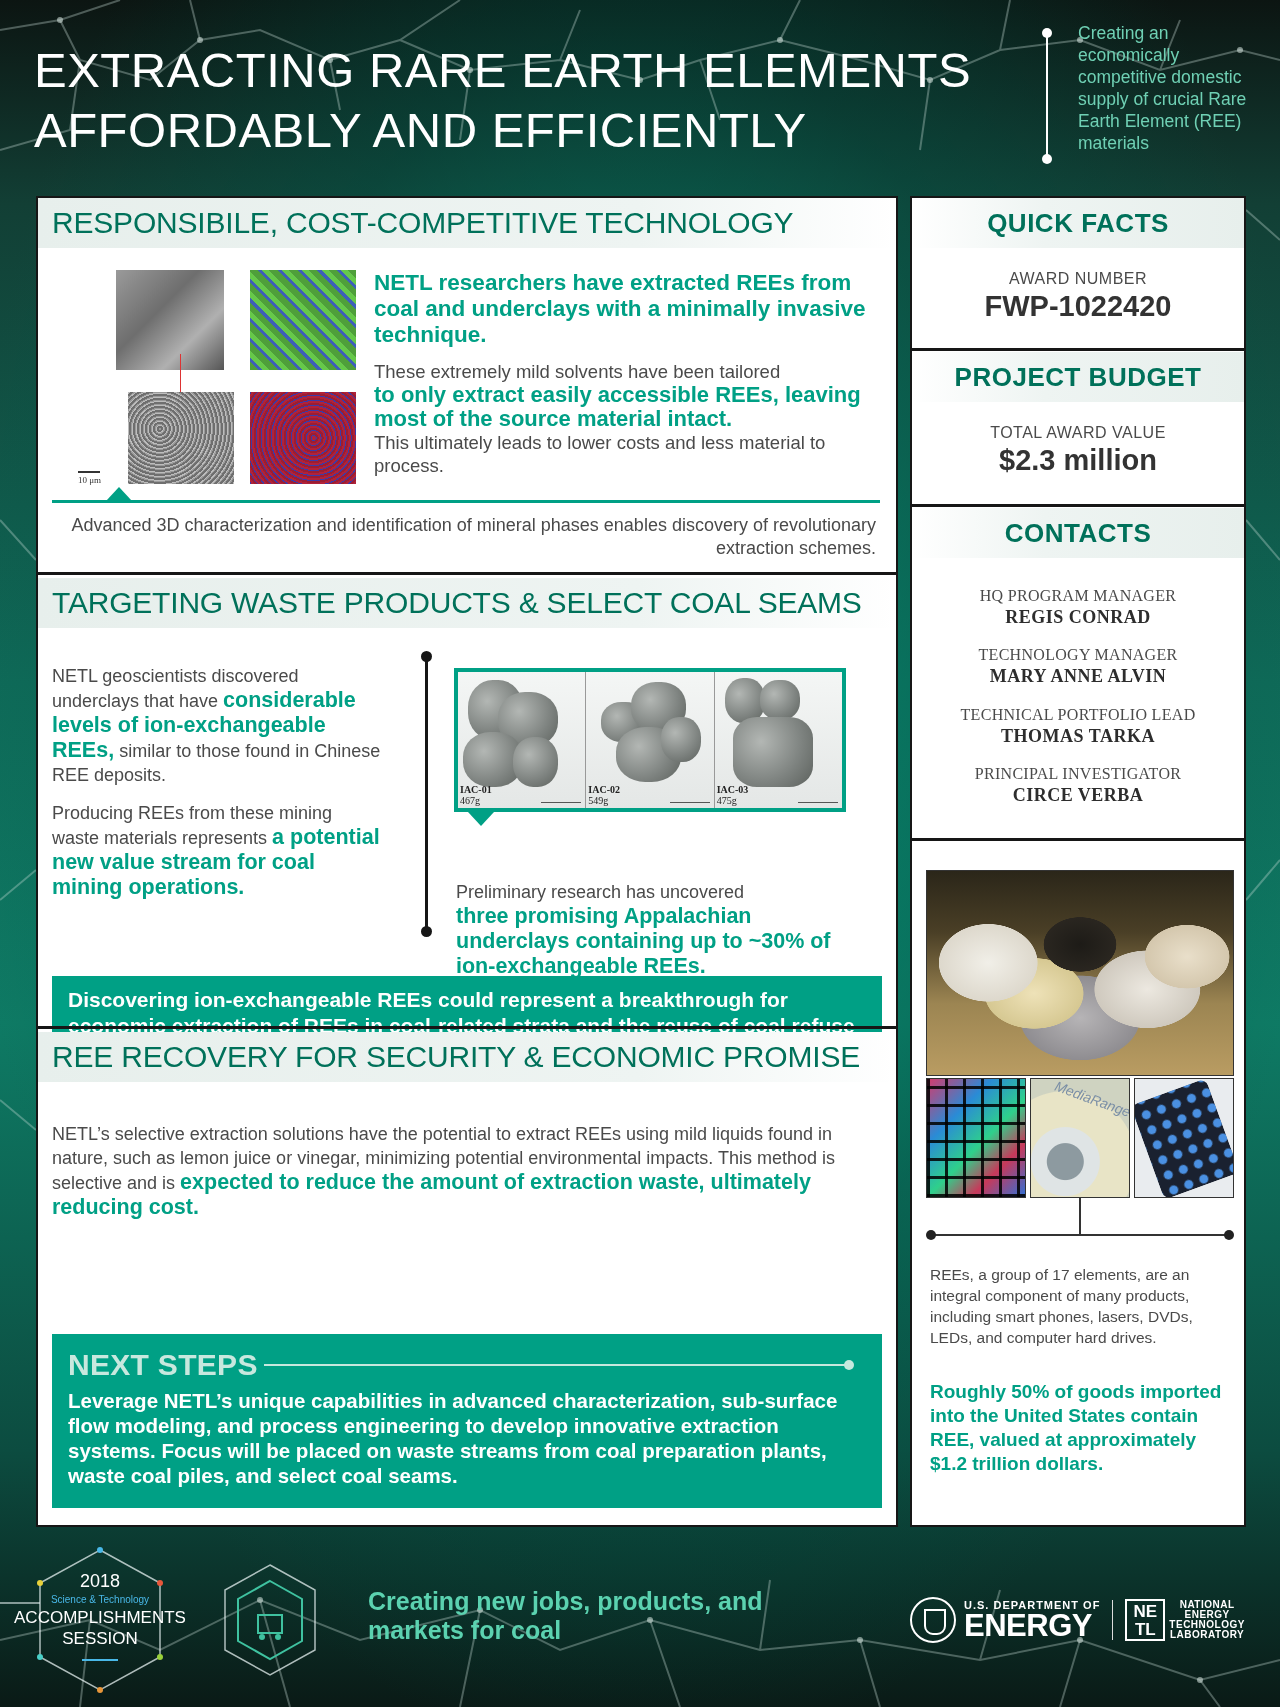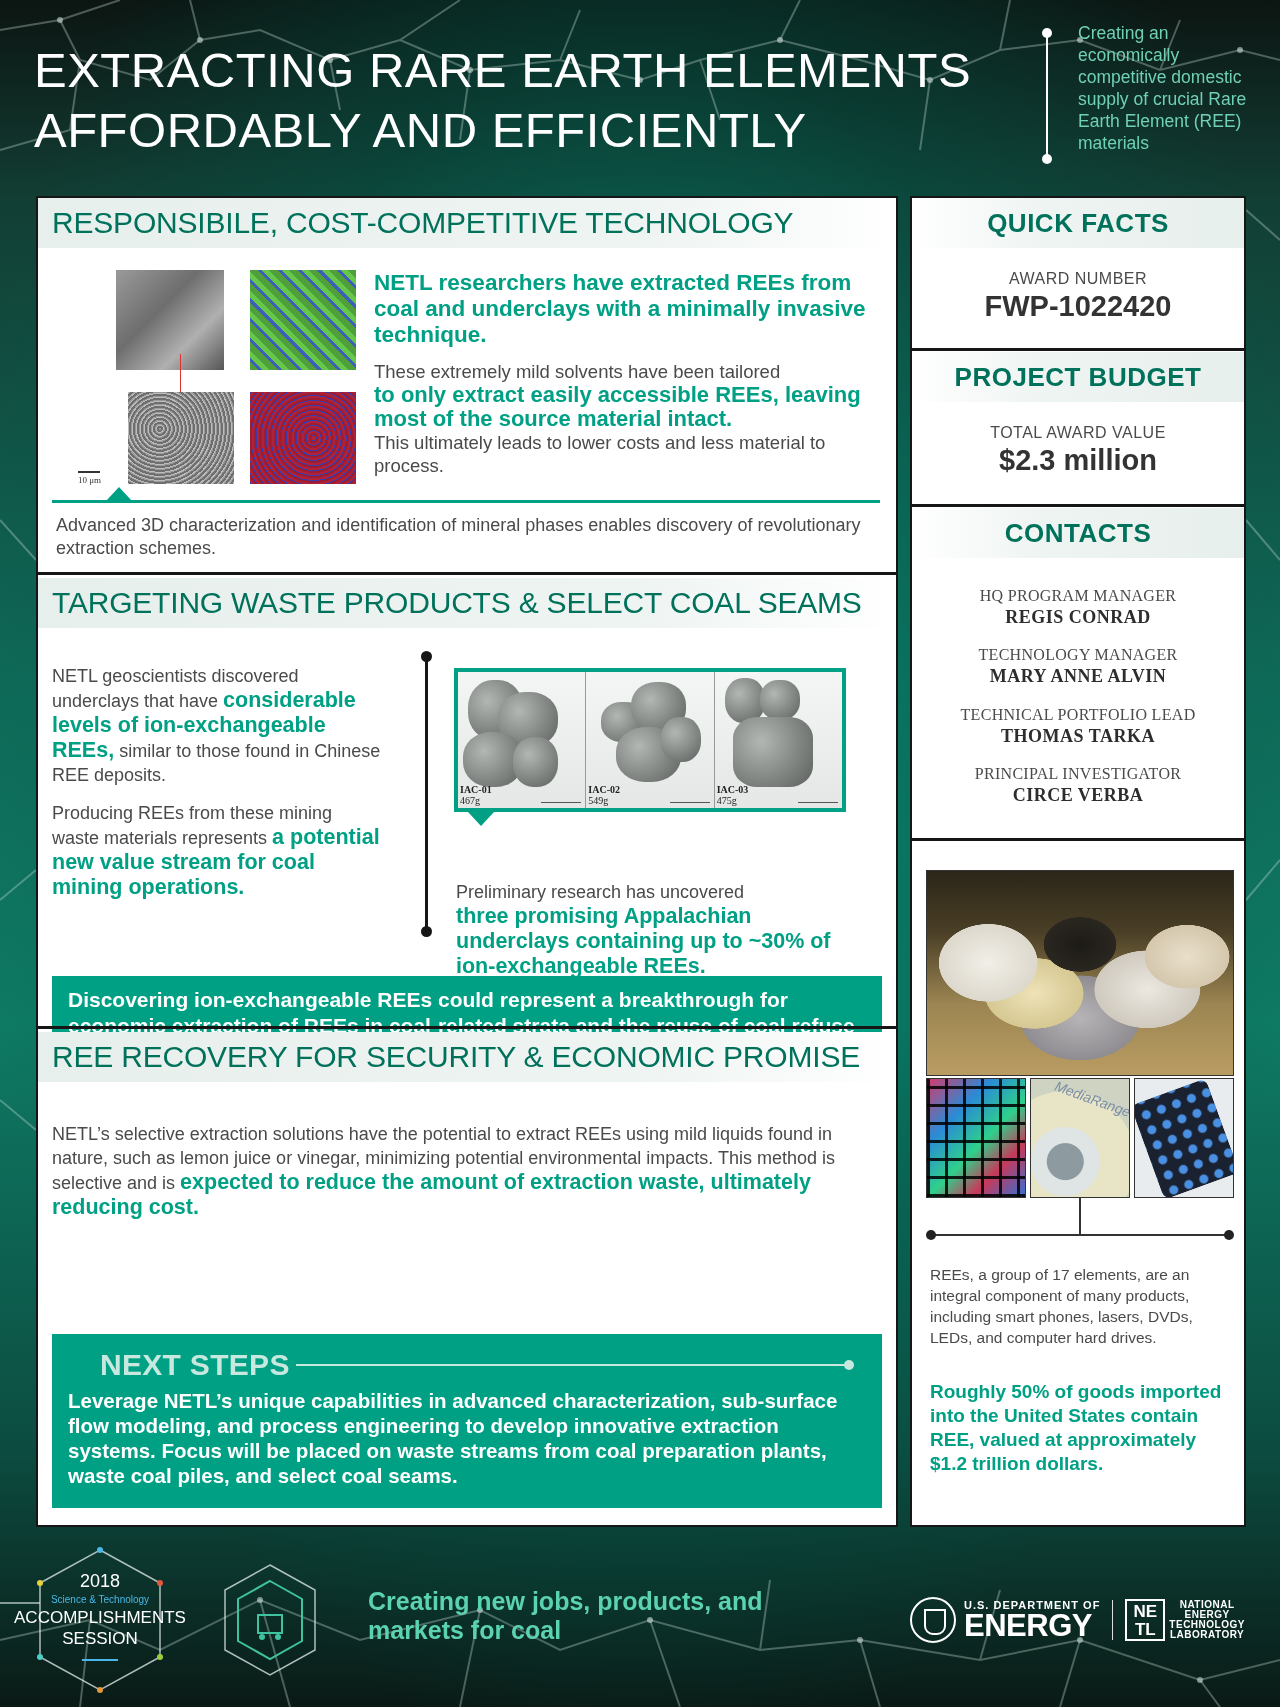--- a/index.html
+++ b/index.html
@@ -46,21 +46,21 @@
   .sem-figure { position: absolute; left: 40px; top: 72px; width: 260px; height: 214px; }
   .sem-box { position: absolute; }
   .sem-scale { position: absolute; left: 40px; top: 273px; font-family: "Liberation Serif", serif; font-size: 9px; color: #333; }
   .sem-scale .bar { display:block; width: 22px; height: 2px; background:#333; margin-bottom: 2px; }
   .s1-lead { position: absolute; left: 336px; top: 72px; width: 500px; font-size: 22.5px; line-height: 26px; }
   .s1-body { position: absolute; left: 336px; top: 162px; width: 500px; font-size: 18.5px; line-height: 23px; }
   .s1-body .teal { font-size: 22px; line-height: 24px; }
   .caption-rule { position: absolute; left: 14px; top: 302px; width: 828px; height: 3px; background: #00a085; }
   .caption-tri { position: absolute; left: 68px; top: 289px; width: 0; height: 0;
     border-left: 13px solid transparent; border-right: 13px solid transparent; border-bottom: 14px solid #00a085; }
-  .s1-caption { position: absolute; left: 18px; top: 316px; width: 820px; font-size: 18px; line-height: 23px; color: #4a4a4a; }
+  .s1-caption { position: absolute; left: 18px; top: 316px; width: 820px; font-size: 18px; line-height: 23px; color: #4a4a4a; text-align: right; }
 
   
   .s2-left { position: absolute; left: 14px; top: 466px; width: 330px; font-size: 18px; line-height: 24px; color: #4a4a4a; }
   .s2-left .teal { font-size: 21.5px; line-height: 24px; }
   .s2-left p { margin-bottom: 14px; }
   .v-divider { position: absolute; left: 387px; top: 457px; width: 3px; height: 278px; background: #161616; }
   .v-divider .dot { position: absolute; left: -4px; width: 11px; height: 11px; border-radius: 50%; background: #161616; }
   .clay-frame { position: absolute; left: 416px; top: 470px; width: 392px; height: 144px; border: 4px solid #00a085; background: #eceeed; display: flex; }
   .clay-cell { position: relative; flex: 1; border-right: 1px solid #999; background: linear-gradient(180deg, #f4f6f5 0%, #e4e7e6 100%); overflow: hidden; }
   .clay-cell:last-child { border-right: none; }
@@ -73,21 +73,21 @@
   .s2-right { position: absolute; left: 418px; top: 642px; width: 400px; font-size: 18px; line-height: 24px; color: #4a4a4a; margin-top: 40px; }
   .s2-right .teal { font-size: 21.5px; line-height: 24px; }
   .callout { position: absolute; left: 14px; top: 778px; width: 830px; height: 102px; background: #00a085;
     color: #fff; font-weight: bold; font-size: 21px; line-height: 26px; padding: 11px 16px; }
 
   
   .s3-body { position: absolute; left: 14px; top: 924px; width: 820px; font-size: 18px; line-height: 24px; color: #4a4a4a; }
   .s3-body .teal { font-size: 21.5px; }
   .next-box { position: absolute; left: 14px; top: 1136px; width: 830px; height: 174px; background: #00a085; padding: 14px 16px; }
   .next-head { display: flex; align-items: center; }
-  .next-title { color: #c7e8de; font-size: 30px; font-weight: bold; letter-spacing: 0.3px; margin-left: 32px; }
+  .next-title { color: #c7e8de; font-size: 30px; font-weight: bold; letter-spacing: 0.3px; }
   .next-line { flex: 1; height: 2px; background: #c7e8de; margin-left: 6px; margin-right: 16px; position: relative; }
   .next-line .dot { position: absolute; right: -4px; top: -4px; width: 10px; height: 10px; border-radius: 50%; background: #c7e8de; }
   .next-body { color: #fff; font-weight: bold; font-size: 20.5px; line-height: 25px; margin-top: 6px; }
 
   
   .right-panel {
     position: absolute; left: 910px; top: 196px; width: 336px; height: 1331px;
     background: #fff; border: 2px solid #161616; z-index: 2;
   }
   .rp-head {

